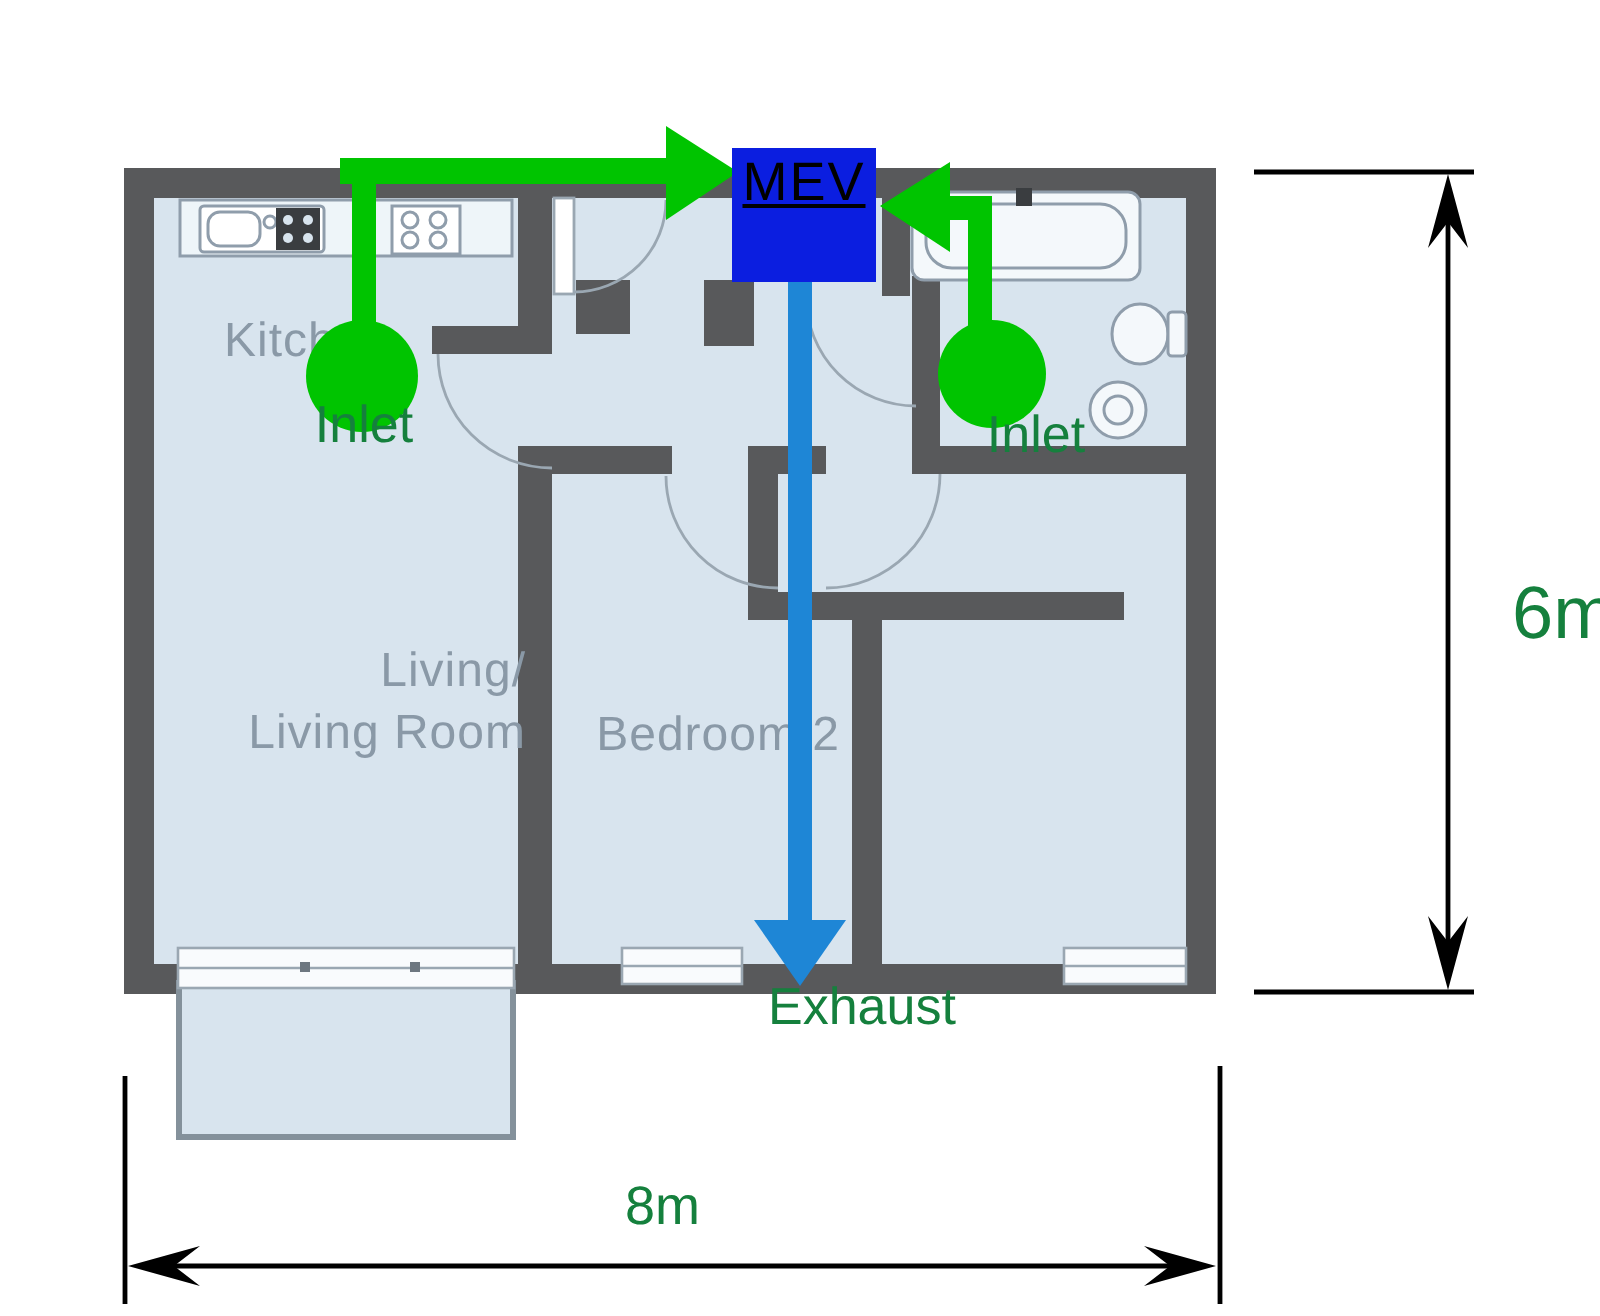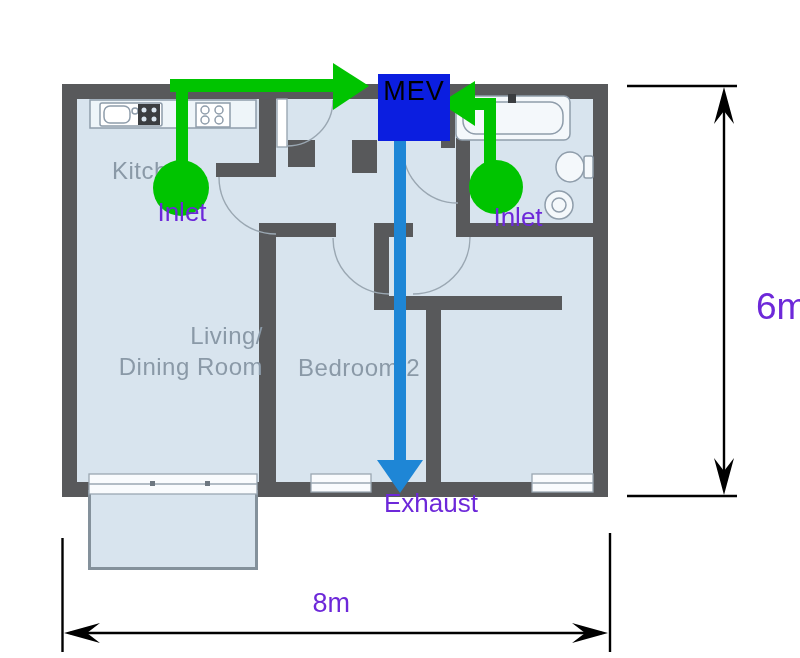--- a/index.html
+++ b/index.html
@@ -40,25 +40,25 @@
   }
   .lbl-kitchen{left:112px;top:155px;text-align:left;}
   .lbl-living{left:88px;top:320px;width:175px;}
   .lbl-bedroom2{left:280px;top:352px;width:140px;}
   .lbl-bedroom1{left:447px;top:352px;width:133px;}
   .lbl-balcony{left:98px;top:513px;width:150px;font-size:23px;}
   
   svg.overlay{position:absolute;left:0;top:0;}
   
   .mev-box{
-    position:absolute;left:378px;top:74px;width:72px;height:67px;
+    position:absolute;left:366px;top:74px;width:72px;height:67px;
     background:var(--mev-blue);color:#000;font-size:27px;text-align:center;
-    line-height:34px;letter-spacing:1px;
+    line-height:34px;letter-spacing:1px;text-decoration:underline;
   }
-  .anno{position:absolute;color:#6d28d9;font-size:26px;white-space:nowrap;}
+  .anno{position:absolute;color:#15803d;font-size:26px;white-space:nowrap;}
   .anno-inlet-kitchen{left:151px;top:197px;width:62px;text-align:center;}
   .anno-inlet-bath{left:487px;top:202px;width:62px;text-align:center;}
   .anno-exhaust{left:384px;top:488px;}
   .anno-6m{left:756px;top:286px;font-size:37px;}
   .anno-8m{left:296px;top:588px;width:54px;text-align:right;font-size:27px;}
 </style>
 </head>
 <body>
 
 <div id="canvas">
@@ -78,21 +78,21 @@
   <div class="wall w-bath-left-u"></div>
   <div class="wall w-bath-left-l"></div>
   <div class="wall w-closet-a"></div>
   <div class="wall w-closet-b"></div>
 
   <div class="balcony"></div>
 
   <div class="room-label lbl-kitchen">Kitchen</div>
   <div class="room-label lbl-living">
     <div>Living/</div>
-    <div>Dining Room</div>
+    <div>Living Room</div>
   </div>
   <div class="room-label lbl-bedroom2">Bedroom 2</div>
 
   <svg class="overlay" width="800" height="658" viewBox="0 0 800 658">
 
     <g stroke="var(--fixture-line)" stroke-width="1.5" fill="none">
       <rect x="90" y="100" width="166" height="28" fill="#eef5f9"></rect>
       <rect x="100" y="103" width="62" height="23" rx="2" fill="#ffffff"></rect>
       <rect x="104" y="106" width="26" height="17" rx="6"></rect>
       <circle cx="135" cy="111" r="3"></circle>

